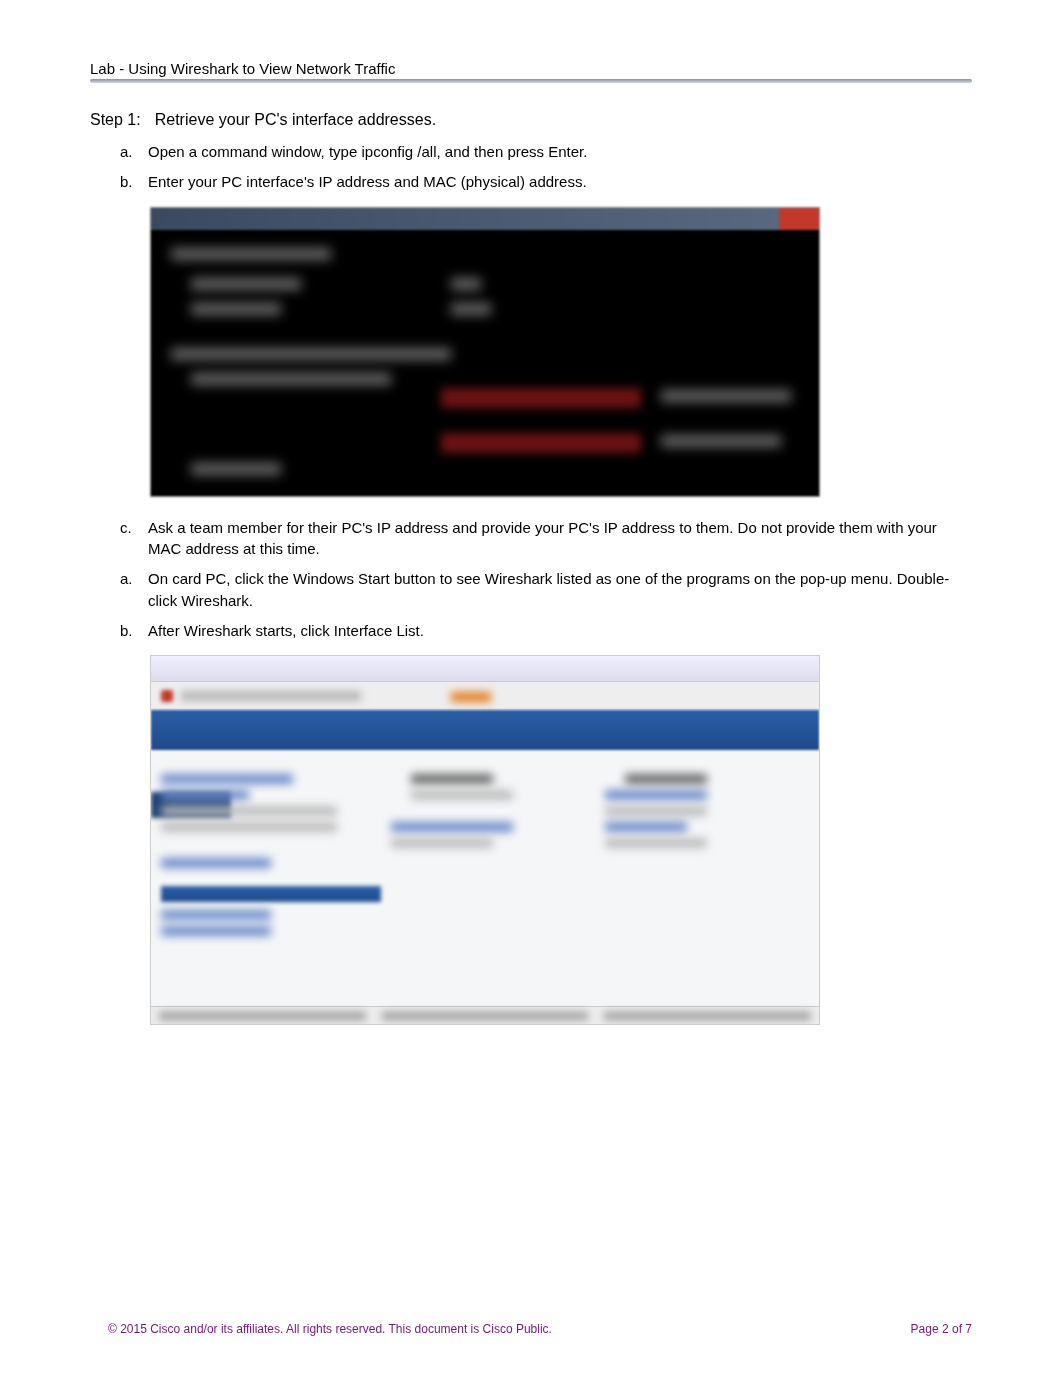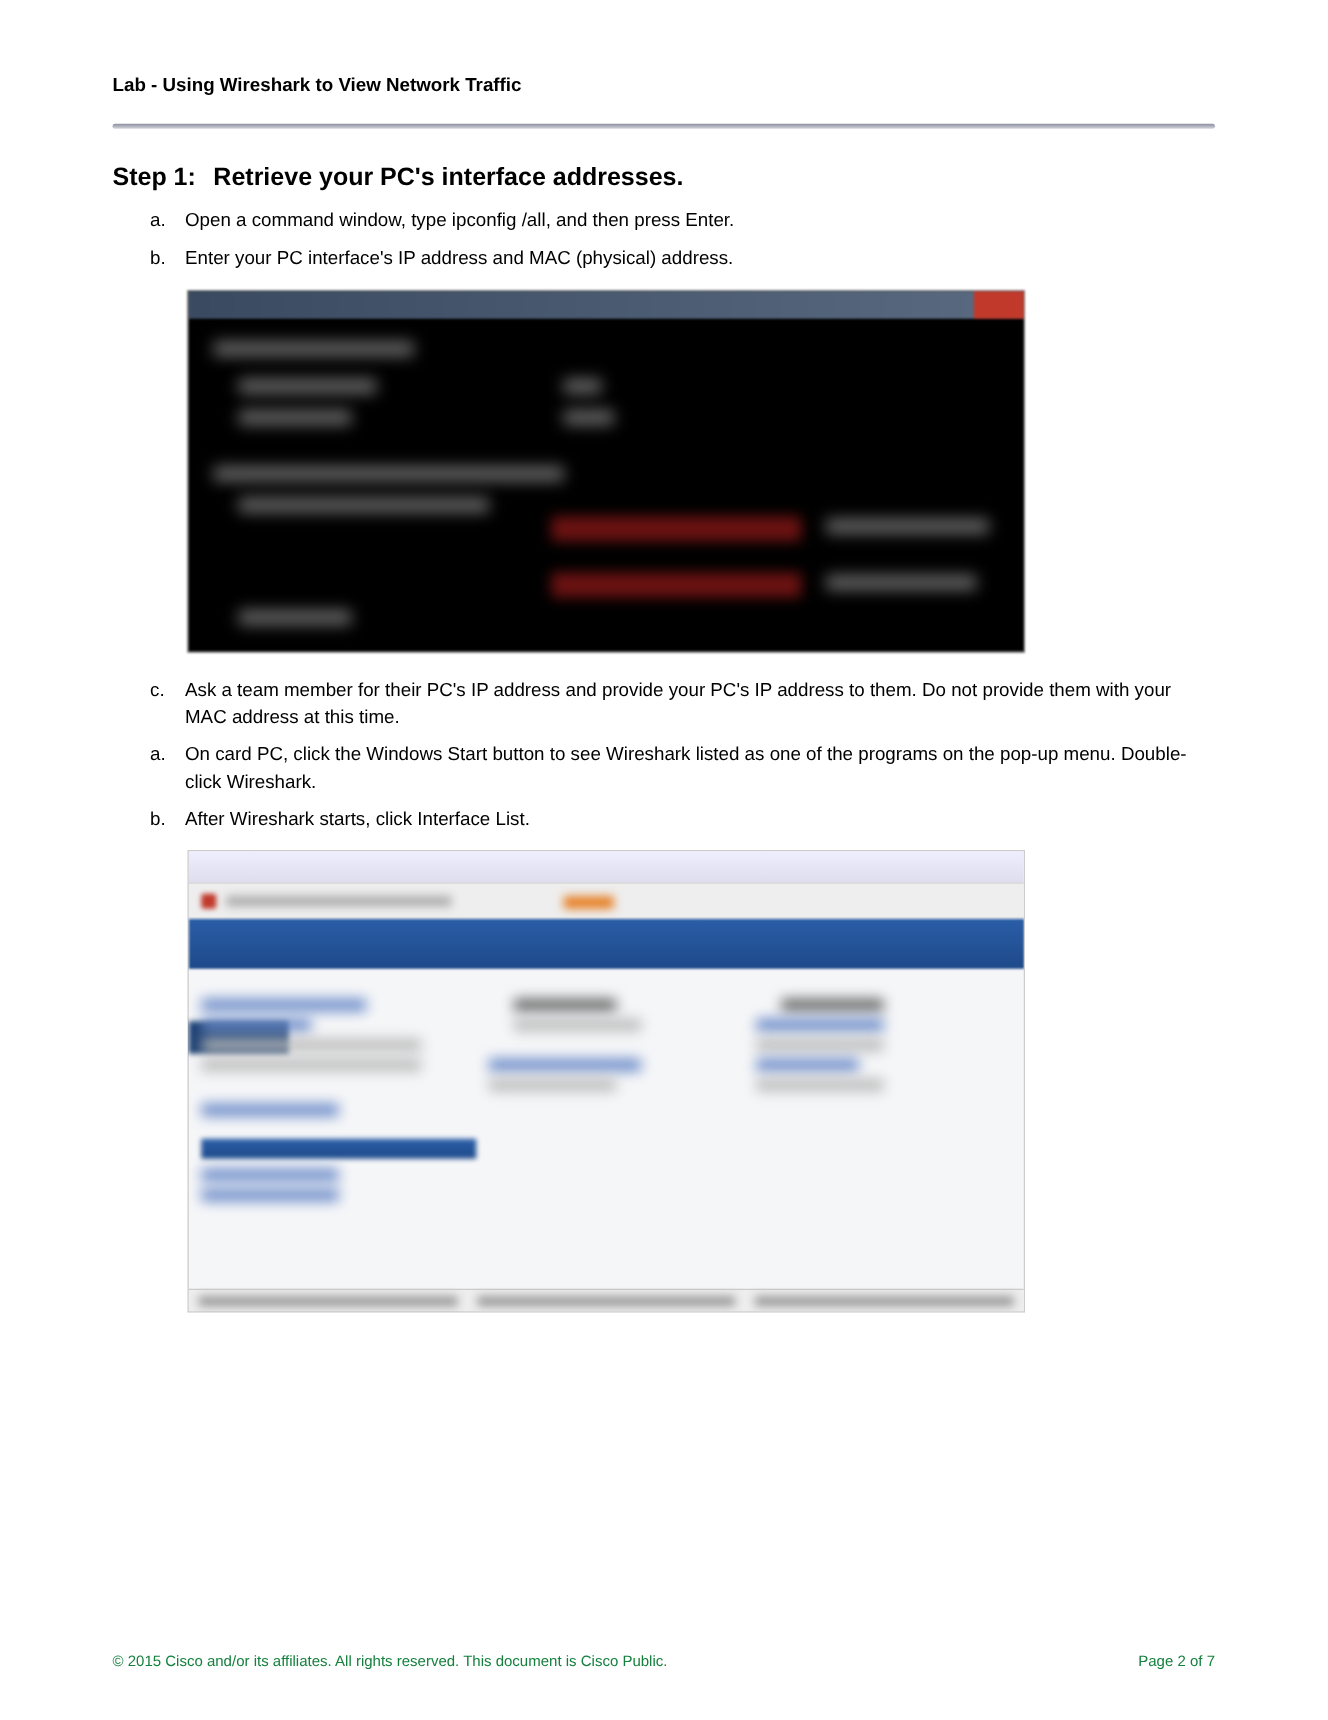--- a/index.html
+++ b/index.html
@@ -8,33 +8,33 @@
     background: #ffffff;
     width: 1062px;
     height: 1376px;
     position: relative;
     color: #000;
   }
   .page {
     padding: 60px 90px 40px 90px;
   }
   .header-title {
-    font-weight: bold;
+    font-weight: normal;
     font-size: 15px;
-    margin-bottom: 22px;
+    margin-bottom: 2px;
   }
   .header-rule {
     height: 4px;
     background: linear-gradient(to bottom, #8a8fa0, #d5d7dd);
     border-radius: 2px;
     margin-bottom: 28px;
   }
   .step-heading {
-    font-weight: bold;
-    font-size: 20px;
+    font-weight: normal;
+    font-size: 16px;
     margin-bottom: 12px;
   }
   .step-label { display: inline-block; margin-right: 14px; }
   .body-text {
     font-size: 15px;
     line-height: 1.45;
     margin-left: 30px;
     margin-bottom: 8px;
   }
   .list-item {
@@ -128,26 +128,26 @@
   }
   .ws-blur .status {
     position: absolute; bottom: 0; left: 0; right: 0; height: 18px;
     background: #eee; border-top: 1px solid #ccc; display: flex;
   }
   .ws-blur .status .s { width: 33%; height: 8px; background: #999; margin: 5px 8px; filter: blur(4px); }
 
   .footer {
     position: absolute;
     bottom: 40px;
-    left: 90px;
+    left: 108px;
     right: 90px;
     display: flex;
     justify-content: space-between;
     font-size: 12px;
-    color: #15803d;
+    color: #701a75;
   }
   b, strong { font-weight: normal; }
 </style>
 </head>
 <body>
 
 <div class="page">
   <div class="header-title">Lab - Using Wireshark to View Network Traffic</div>
   <div class="header-rule"></div>
 

